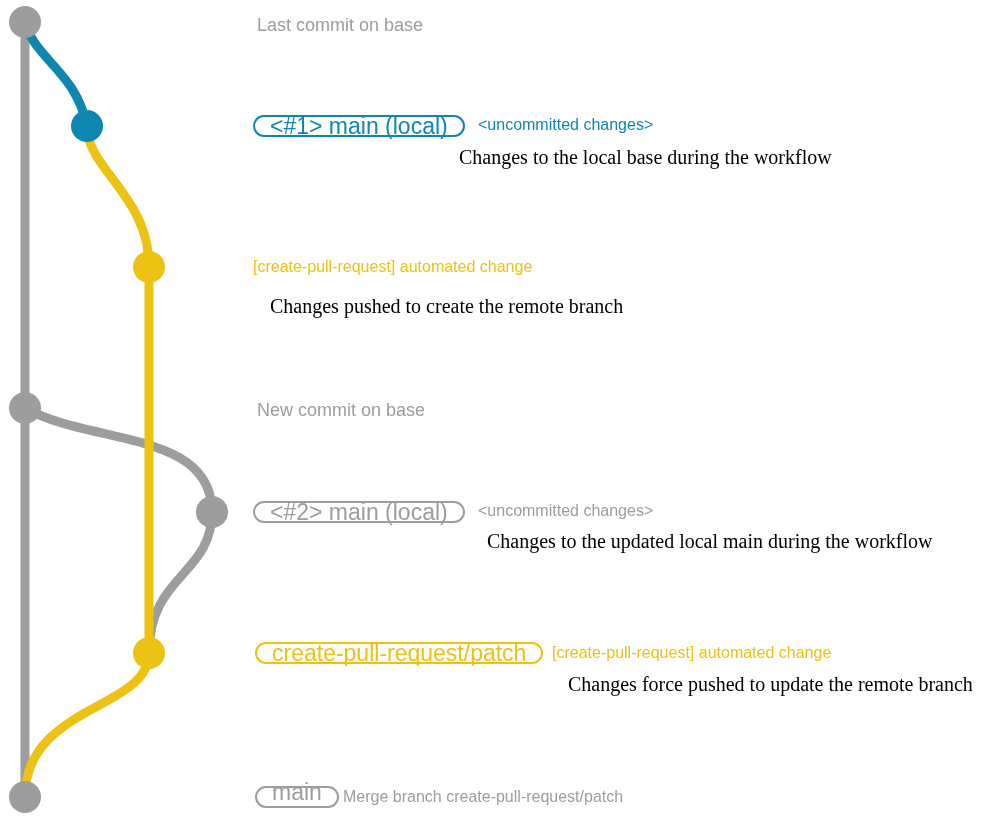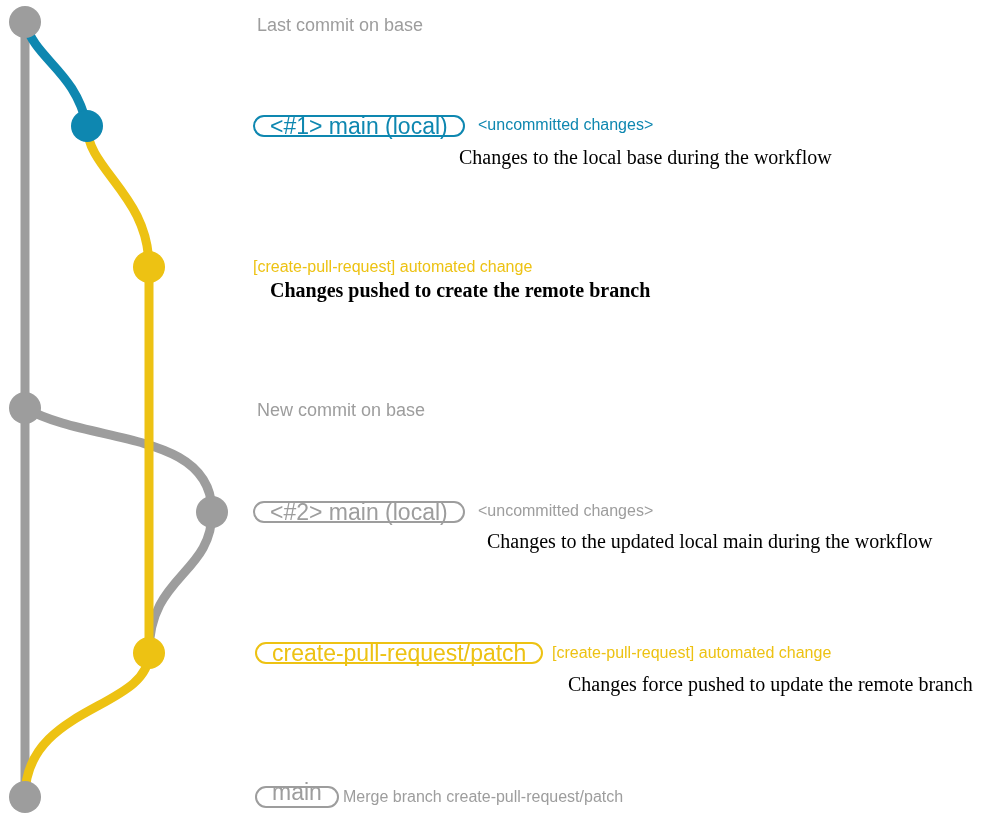--- a/index.html
+++ b/index.html
@@ -77,21 +77,21 @@
 
 <div class="commit-label" style="left:257px;top:25px;">Last commit on base</div>
 
 <div class="badge blue" style="left:253px;top:126px;">
     <span>&lt;#1&gt; main (local)</span>
   </div>
 <div class="msg blue" style="left:478px;top:125px;">&lt;uncommitted changes&gt;</div>
 <div class="note" style="left:459px;top:146px;">Changes to the local base during the workflow</div>
 
 <div class="msg yellow" style="left:253px;top:267px;">[create-pull-request] automated change</div>
-<div class="note" style="left:270px;top:279px;font-weight:bold;">Changes pushed to create the remote branch</div>
+<div class="note" style="left:270px;top:295px;">Changes pushed to create the remote branch</div>
 
 <div class="commit-label" style="left:257px;top:410px;">New commit on base</div>
 
 <div class="badge gray" style="left:253px;top:512px;">
     <span>&lt;#2&gt; main (local)</span>
   </div>
 <div class="msg gray" style="left:478px;top:511px;">&lt;uncommitted changes&gt;</div>
 <div class="note" style="left:487px;top:530px;">Changes to the updated local main during the workflow</div>
 
 <div class="badge yellow" style="left:255px;top:653px;">

